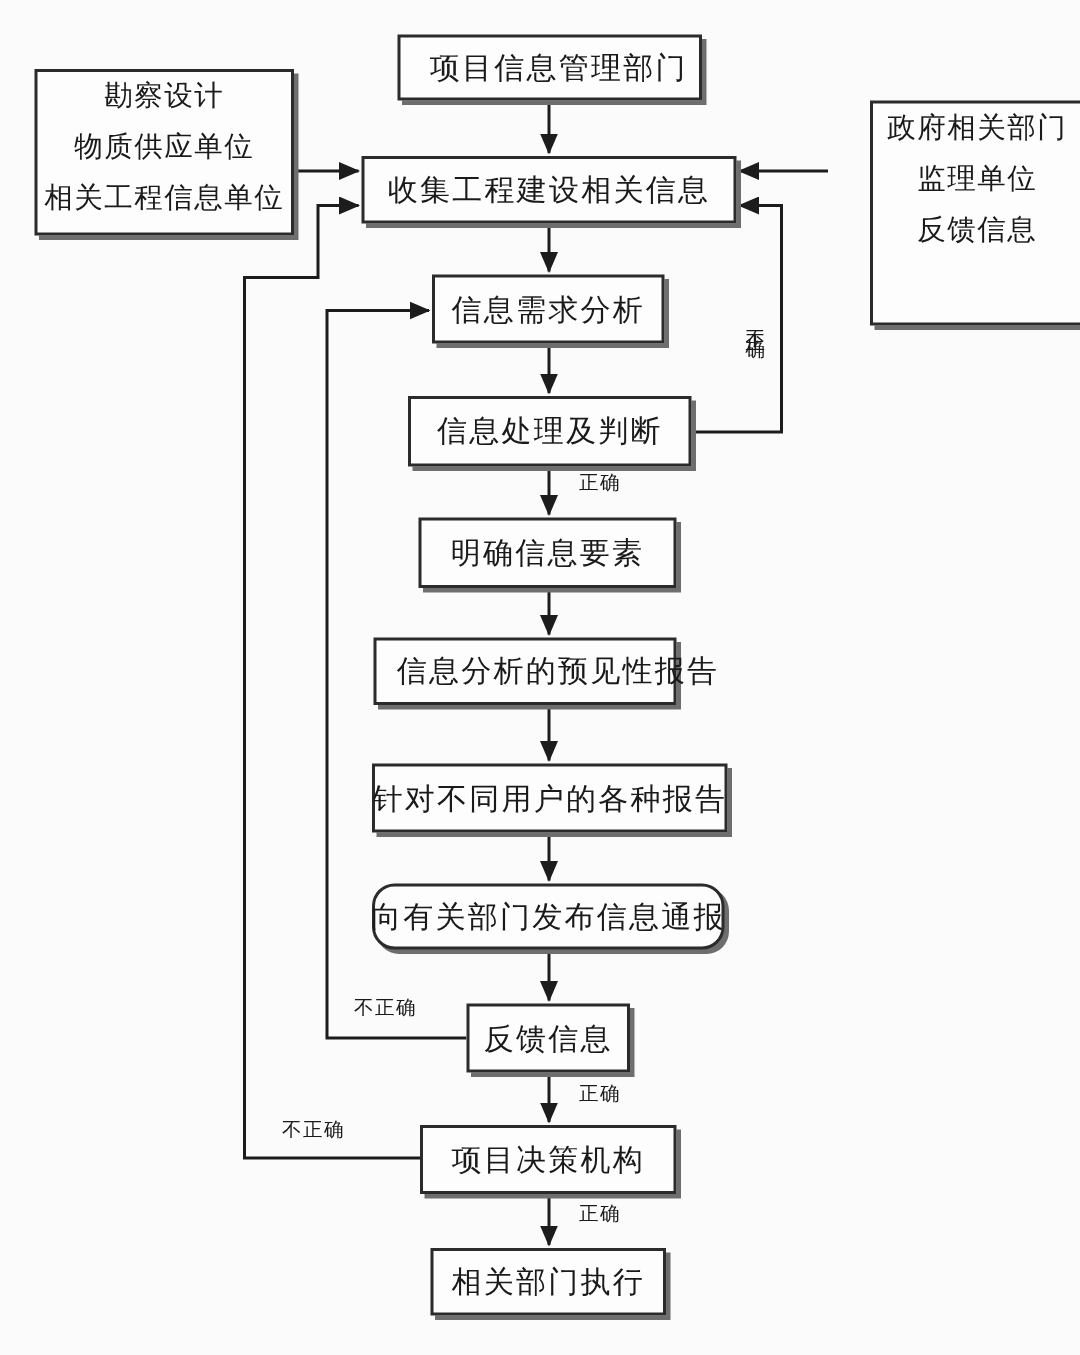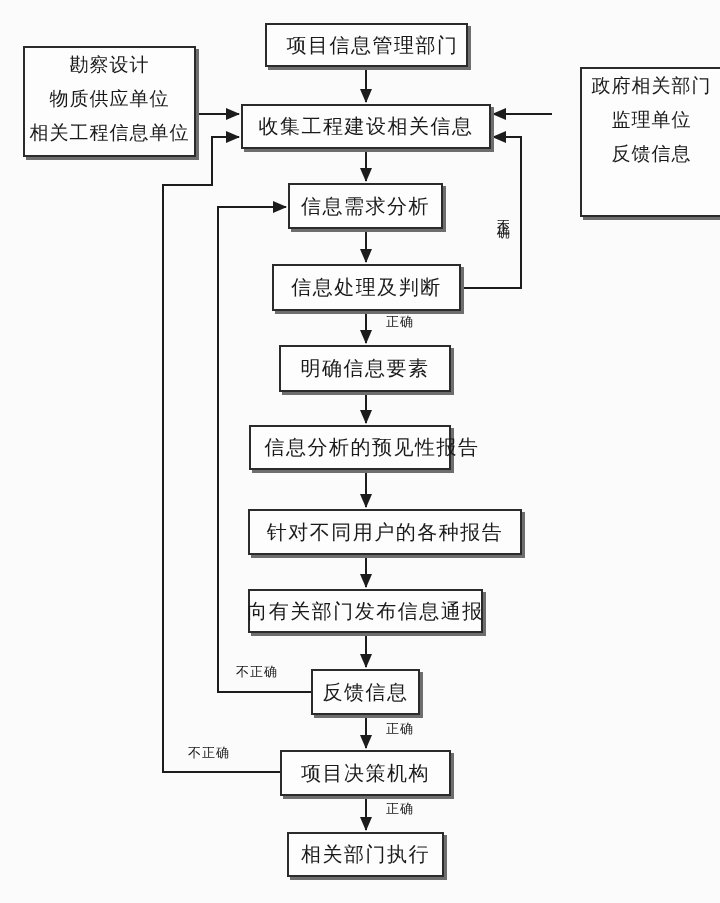--- a/index.html
+++ b/index.html
@@ -56,22 +56,22 @@
   }
   
   #n-top      {left:265px;top:23px; width:203px;height:44px;padding-left:12px;}
   #n-leftsrc  {left:23px; top:46px; width:173px;height:111px;}
   #n-rightsrc {left:580px;top:67px; width:143px;height:150px;}
   #n-collect  {left:241px;top:104px;width:250px;height:45px;}
   #n-demand   {left:288px;top:183px;width:155px;height:46px;}
   #n-process  {left:272px;top:264px;width:189px;height:47px;}
   #n-clarify  {left:279px;top:345px;width:172px;height:47px;}
   #n-forecast {left:249px;top:425px;width:202px;height:45px;padding-left:44px;}
-  #n-reports  {left:248px;top:509px;width:274px;height:46px;}
-  #n-publish  {left:248px;top:589px;width:235px;height:44px;}
+  #n-reports  {left:248px;top:509px;width:237px;height:46px;}
+  #n-publish  {left:248px;top:589px;width:235px;height:44px;border-radius:15px;}
   #n-feedback {left:311px;top:669px;width:109px;height:46px;}
   #n-decision {left:280px;top:750px;width:171px;height:46px;}
   #n-execute  {left:287px;top:832px;width:157px;height:45px;}
   
   #l-correct1  {left:386px;top:313px;}
   #l-correct2  {left:386px;top:720px;}
   #l-correct3  {left:386px;top:800px;}
   #l-incorrect-right{left:494px;top:210px;height:70px;}
   #l-incorrect-feedback{left:236px;top:663px;}
   #l-incorrect-decision{left:188px;top:744px;}

